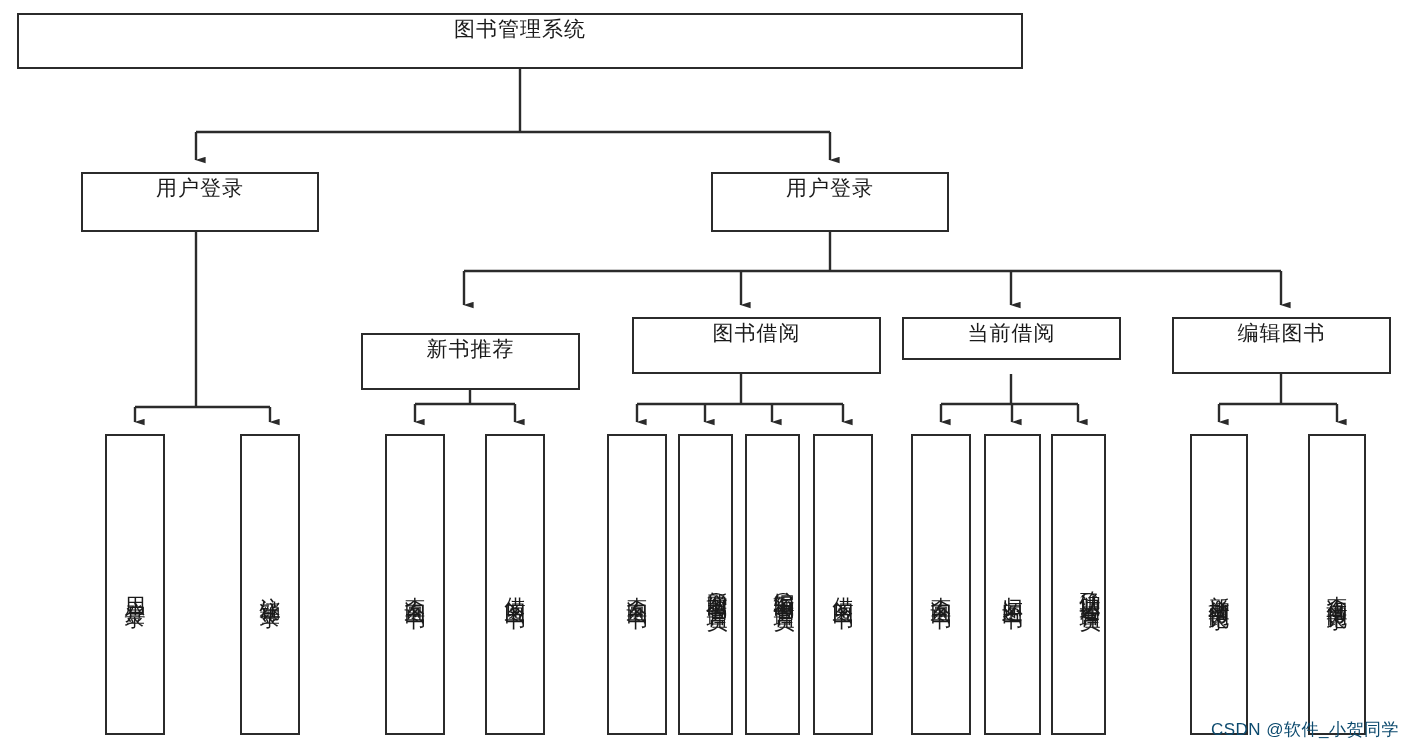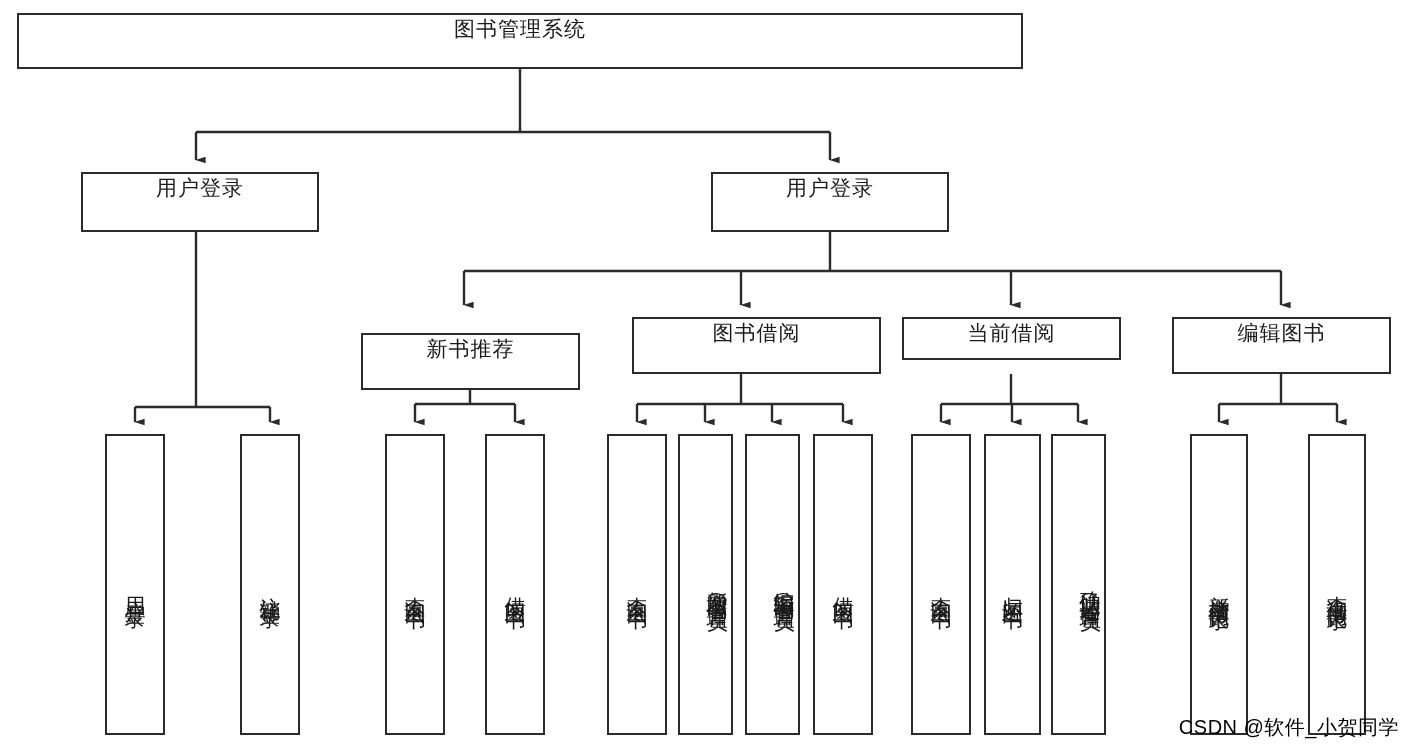--- a/index.html
+++ b/index.html
@@ -52,22 +52,22 @@
     letter-spacing: 3px;
   }
   .node-label {
     display: block;
     white-space: nowrap;
   }
   #watermark {
     position: absolute;
     right: 6px;
     bottom: 6px;
-    font-size: 20px;
-    color: #000000;
+    font-size: 17px;
+    color: #0c4a6e;
     letter-spacing: 0.5px;
     white-space: nowrap;
   }
 </style>
 </head>
 <body>
 
 <div id="canvas">
 
   <svg id="edges" viewBox="0 0 1405 747">

